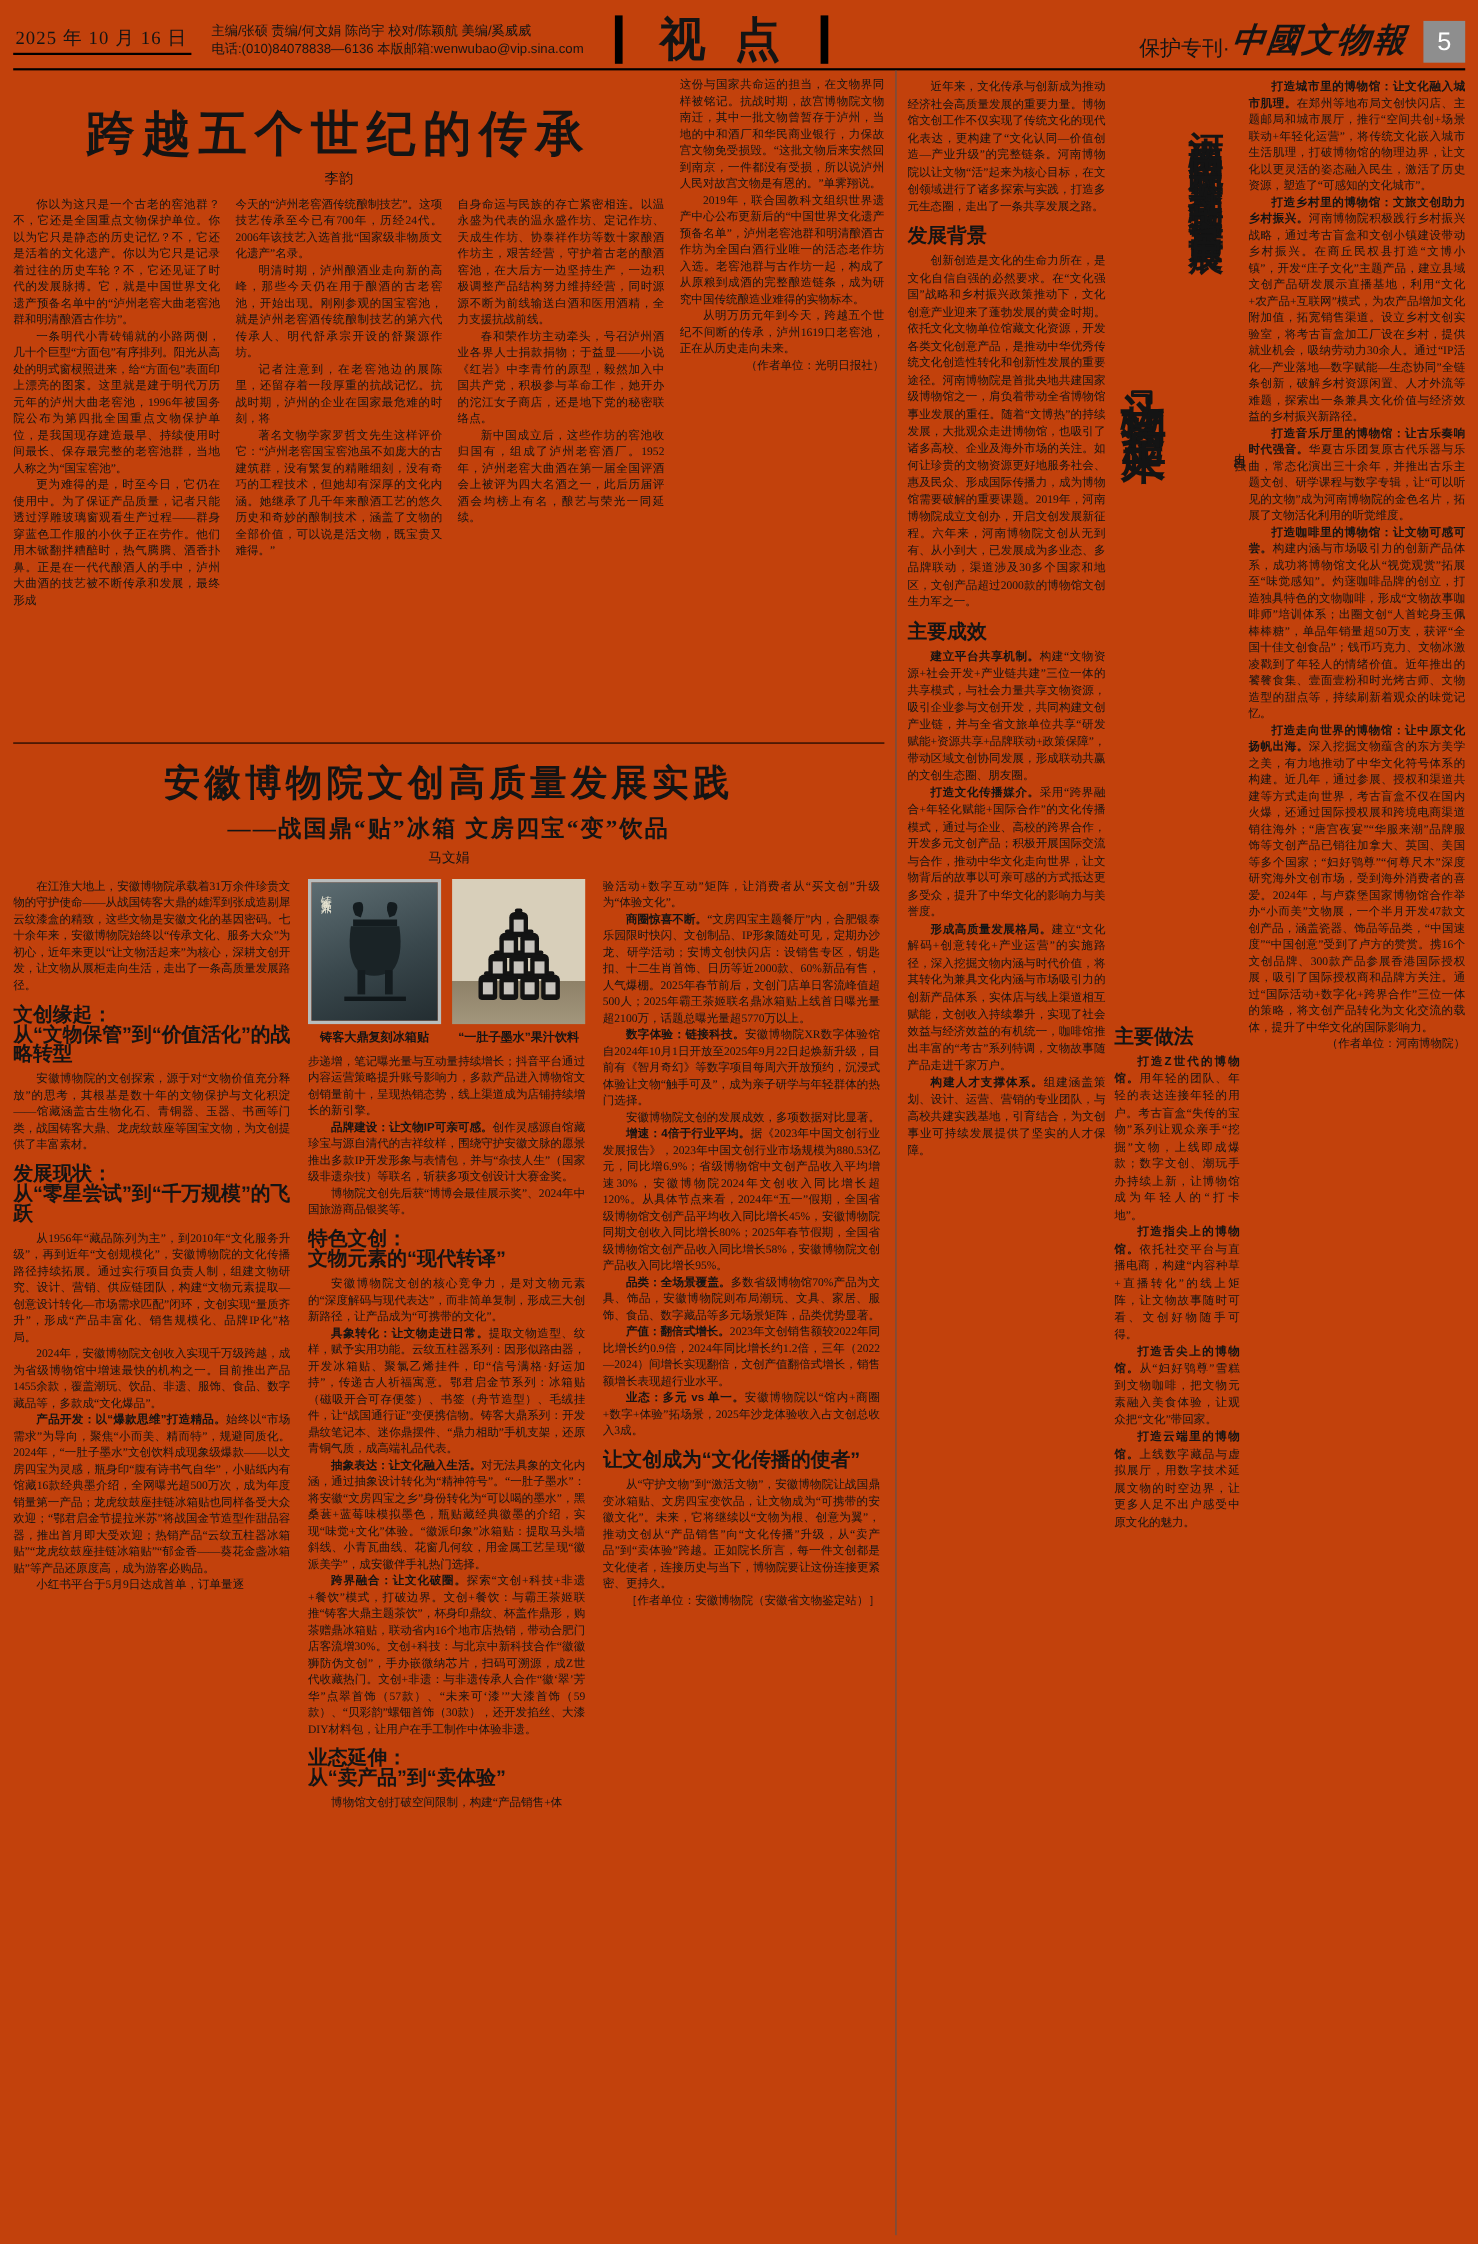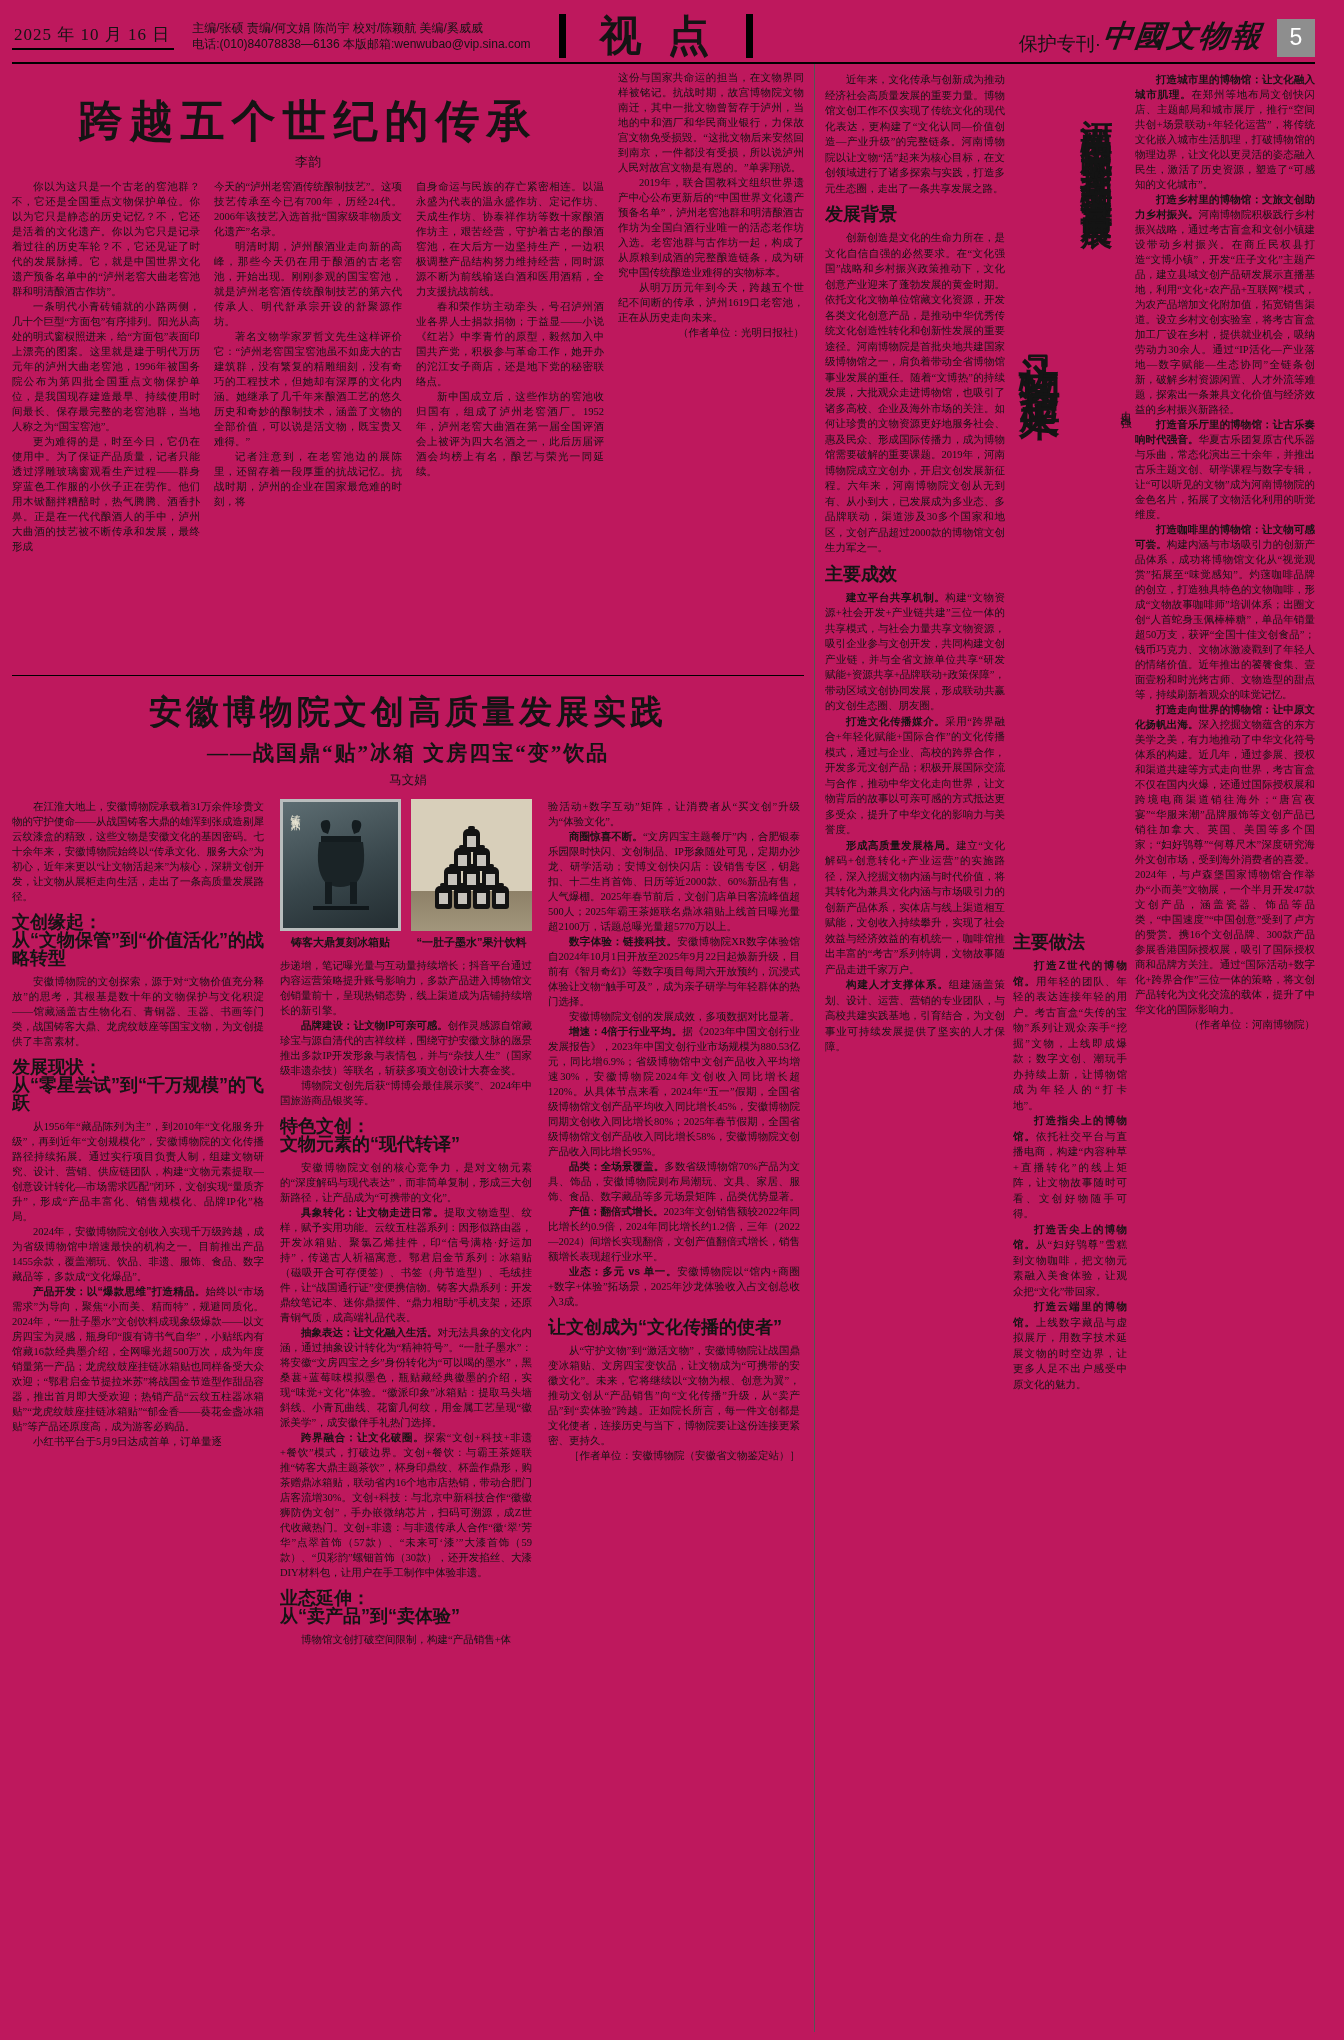--- a/index.html
+++ b/index.html
@@ -1,18 +1,18 @@
 <!DOCTYPE html>
 <html><head>
 <meta charset="utf-8">
 <style>
   html,body{margin:0;padding:0;background:#e8e8e4;}
-  .page{position:relative;width:1344px;height:2040px;background:#be185d;color:#141414;
+  .page{position:relative;width:1344px;height:2040px;background:#c2410c;color:#141414;
         font-family:"Liberation Serif","DejaVu Serif",serif;box-sizing:border-box;
-        padding:10px 29px 0 12px;overflow:hidden;margin:0 auto;}
+        padding:10px 12px 0 12px;overflow:hidden;margin:0 auto;}
   
   .hdr{display:flex;align-items:center;height:52px;border-bottom:2px solid #000;}
   .hdr-date{font-size:17px;letter-spacing:1px;border-bottom:2px solid #000;padding:0 4px 2px 2px;white-space:nowrap;}
   .hdr-ed{margin-left:18px;font-size:12px;line-height:16px;font-family:"Liberation Sans",sans-serif;}
   .hdr-mid{display:flex;align-items:center;margin-left:28px;}
   .vbar{width:7px;height:44px;background:#000;}
   .sect-title{font-family:"Liberation Sans",sans-serif;font-weight:900;font-size:42px;
               letter-spacing:26px;padding:0 10px 0 34px;white-space:nowrap;}
   .hdr-right{margin-left:auto;display:flex;align-items:flex-end;}
   .edition{font-size:19px;font-family:"Liberation Sans",sans-serif;}
@@ -111,22 +111,22 @@
           <div class="art1-byline">李韵</div>
           <div class="art1-cols">
             <div class="art1-col bodytext">
                 <p class="para">你以为这只是一个古老的窖池群？不，它还是全国重点文物保护单位。你以为它只是静态的历史记忆？不，它还是活着的文化遗产。你以为它只是记录着过往的历史车轮？不，它还见证了时代的发展脉搏。它，就是中国世界文化遗产预备名单中的“泸州老窖大曲老窖池群和明清酿酒古作坊”。</p>
                 <p class="para">一条明代小青砖铺就的小路两侧，几十个巨型“方面包”有序排列。阳光从高处的明式窗棂照进来，给“方面包”表面印上漂亮的图案。这里就是建于明代万历元年的泸州大曲老窖池，1996年被国务院公布为第四批全国重点文物保护单位，是我国现存建造最早、持续使用时间最长、保存最完整的老窖池群，当地人称之为“国宝窖池”。</p>
                 <p class="para">更为难得的是，时至今日，它仍在使用中。为了保证产品质量，记者只能透过浮雕玻璃窗观看生产过程——群身穿蓝色工作服的小伙子正在劳作。他们用木锨翻拌糟醅时，热气腾腾、酒香扑鼻。正是在一代代酿酒人的手中，泸州大曲酒的技艺被不断传承和发展，最终形成</p>
               </div>
             <div class="art1-col bodytext">
                 <p class="para cont">今天的“泸州老窖酒传统酿制技艺”。这项技艺传承至今已有700年，历经24代。2006年该技艺入选首批“国家级非物质文化遗产”名录。</p>
                 <p class="para">明清时期，泸州酿酒业走向新的高峰，那些今天仍在用于酿酒的古老窖池，开始出现。刚刚参观的国宝窖池，就是泸州老窖酒传统酿制技艺的第六代传承人、明代舒承宗开设的舒聚源作坊。</p>
+                <p class="para">记者注意到，在老窖池边的展陈里，还留存着一段厚重的抗战记忆。抗战时期，泸州的企业在国家最危难的时刻，将</p>
                 <p class="para">著名文物学家罗哲文先生这样评价它：“泸州老窖国宝窖池虽不如庞大的古建筑群，没有繁复的精雕细刻，没有奇巧的工程技术，但她却有深厚的文化内涵。她继承了几千年来酿酒工艺的悠久历史和奇妙的酿制技术，涵盖了文物的全部价值，可以说是活文物，既宝贵又难得。”</p>
-                <p class="para">记者注意到，在老窖池边的展陈里，还留存着一段厚重的抗战记忆。抗战时期，泸州的企业在国家最危难的时刻，将</p>
               </div>
             <div class="art1-col bodytext">
                 <p class="para cont">自身命运与民族的存亡紧密相连。以温永盛为代表的温永盛作坊、定记作坊、天成生作坊、协泰祥作坊等数十家酿酒作坊主，艰苦经营，守护着古老的酿酒窖池，在大后方一边坚持生产，一边积极调整产品结构努力维持经营，同时源源不断为前线输送白酒和医用酒精，全力支援抗战前线。</p>
                 <p class="para">春和荣作坊主动牵头，号召泸州酒业各界人士捐款捐物；于益显——小说《红岩》中李青竹的原型，毅然加入中国共产党，积极参与革命工作，她开办的沱江女子商店，还是地下党的秘密联络点。</p>
                 <p class="para">新中国成立后，这些作坊的窖池收归国有，组成了泸州老窖酒厂。1952年，泸州老窖大曲酒在第一届全国评酒会上被评为四大名酒之一，此后历届评酒会均榜上有名，酿艺与荣光一同延续。</p>
               </div>
           </div>
         </div>
         <div class="art1-col4 bodytext">
             <p class="para cont">这份与国家共命运的担当，在文物界同样被铭记。抗战时期，故宫博物院文物南迁，其中一批文物曾暂存于泸州，当地的中和酒厂和华民商业银行，力保故宫文物免受损毁。“这批文物后来安然回到南京，一件都没有受损，所以说泸州人民对故宫文物是有恩的。”单霁翔说。</p>

